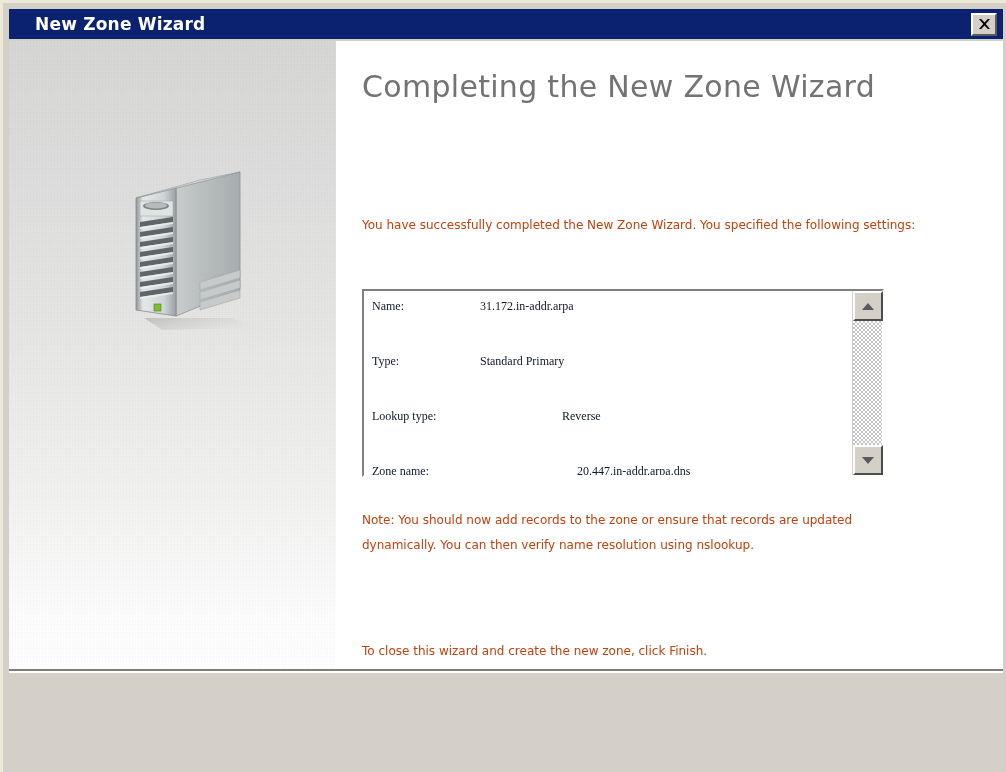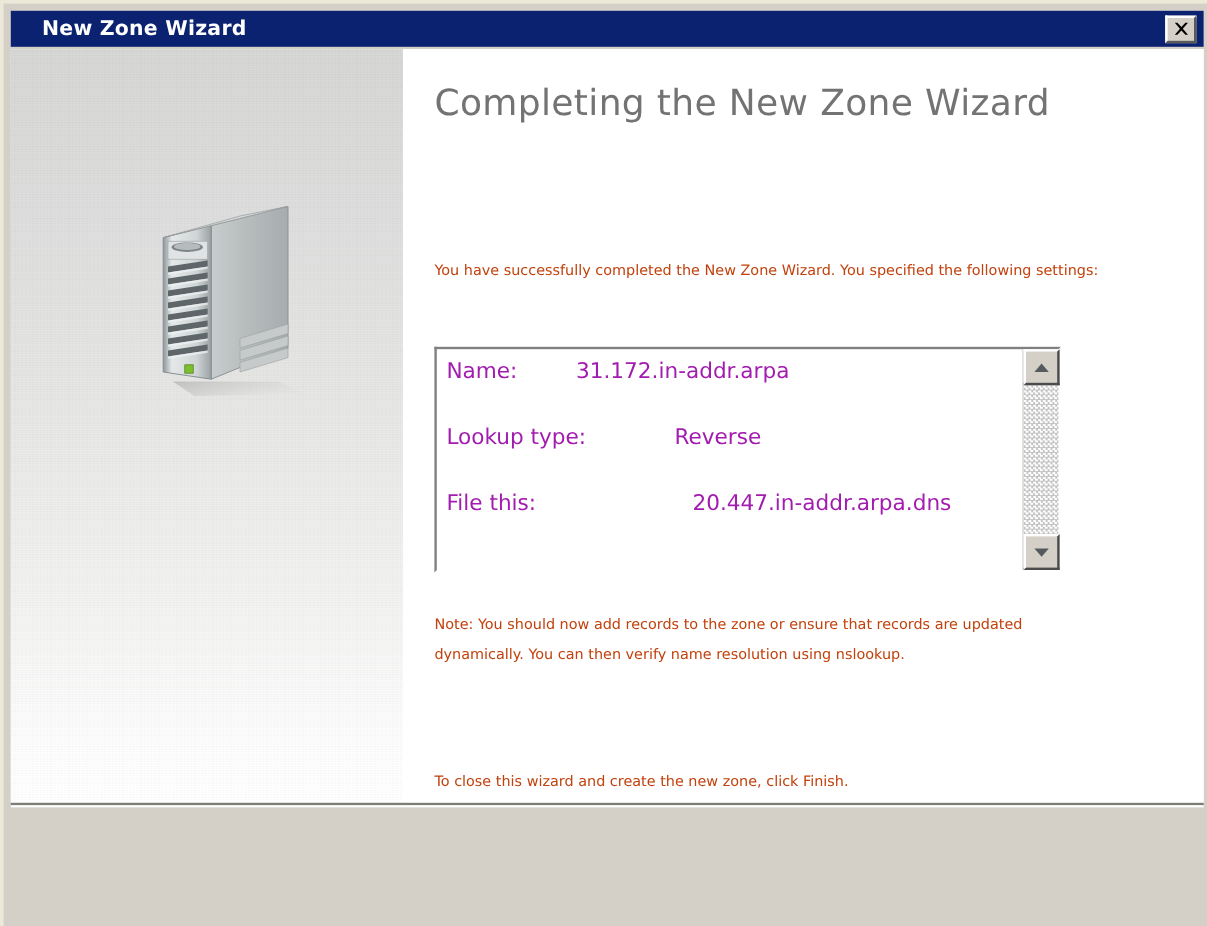--- a/index.html
+++ b/index.html
@@ -149,25 +149,26 @@
   }
   .listbox-inner {
     flex: 1;
     position: relative;
     overflow: hidden;
     padding: 8px 0 0 8px;
     box-sizing: border-box;
   }
   .lb-row {
     display: flex;
-    font-size: 18px;
-    color: #a21caf;
+    font-size: 12px;
+    color: #0f172a;
     height: 55px;
     align-items: flex-start;
     white-space: nowrap;
+    font-family: Liberation Serif, serif;
   }
   .lb-label { display:inline-block; }
   .lb-value { display:inline-block; }
 
   
   .vscroll {
     width: 30px;
     flex: none;
     background-image:
       repeating-conic-gradient(#ffffff 0% 25%, #c3c3c3 0% 50%);
@@ -320,25 +321,29 @@
 
         <div class="wiz-para para-intro">You have successfully completed the New Zone Wizard. You specified the following settings:</div>
 
         <div class="listbox">
           <div class="listbox-inner">
             <div class="lb-row">
               <span class="lb-label" style="width:108px">Name:</span>
               <span class="lb-value">31.172.in-addr.arpa</span>
             </div>
             <div class="lb-row">
+              <span class="lb-label" style="width:108px">Type:</span>
+              <span class="lb-value">Standard Primary</span>
+            </div>
+            <div class="lb-row">
               <span class="lb-label" style="width:190px">Lookup type:</span>
               <span class="lb-value">Reverse</span>
             </div>
             <div class="lb-row">
-              <span class="lb-label" style="width:205px">File this:</span>
+              <span class="lb-label" style="width:205px">Zone name:</span>
               <span class="lb-value">20.447.in-addr.arpa.dns</span>
             </div>
           </div>
           <div class="vscroll">
             <div class="scroll-btn">
               <div class="arrow-up"></div>
             </div>
             <div class="scroll-btn">
               <div class="arrow-down"></div>
             </div>

